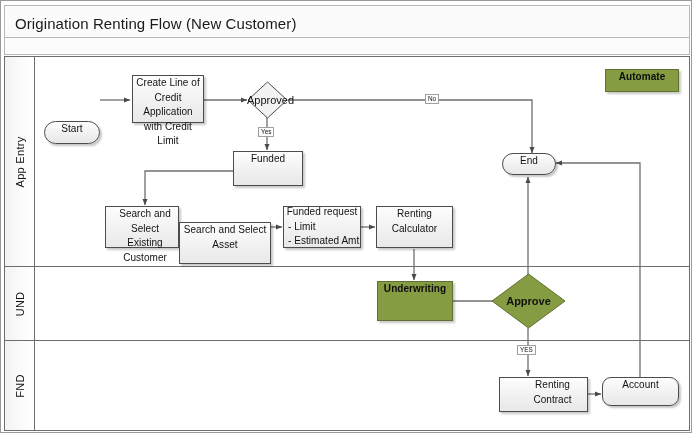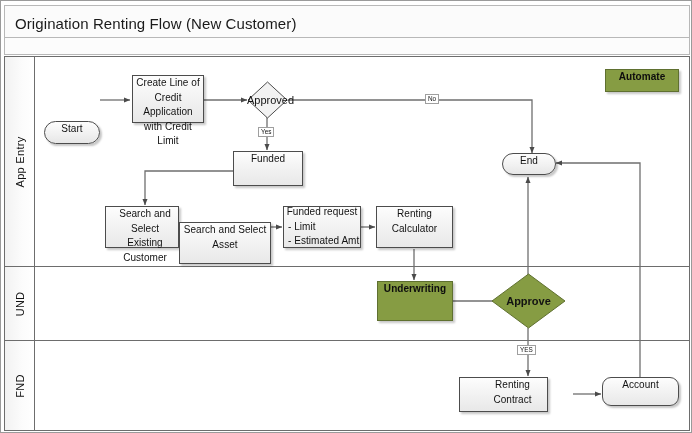--- a/index.html
+++ b/index.html
@@ -182,21 +182,21 @@
     <span class="lbl">Underwriting</span>
   </div>
 
   <div class="n-dia green" style="left:490px;top:272px;width:75px;height:56px;">
     <svg class="shape" viewBox="0 0 75 56" xmlns="http://www.w3.org/2000/svg">
       <polygon points="37.5,1 74,28 37.5,55 1,28" fill="#869c43" stroke="#5f7030" stroke-width="1"></polygon>
     </svg>
     <div class="cap">Approve</div>
   </div>
 
-  <div class="node n-proc" style="left:458px;top:376px;width:89px;height:35px;padding-left:18px;">
+  <div class="node n-proc" style="left:498px;top:376px;width:89px;height:35px;padding-left:18px;">
     <span class="lbl">Renting Contract</span>
   </div>
 
   <div class="node n-proc" style="left:601px;top:376px;width:77px;height:29px;border-radius:9px;">
     <span class="lbl">Account</span>
   </div>
 
   <div class="elabel" style="left:257px;top:126px;">
     <span>Yes</span>
   </div>

